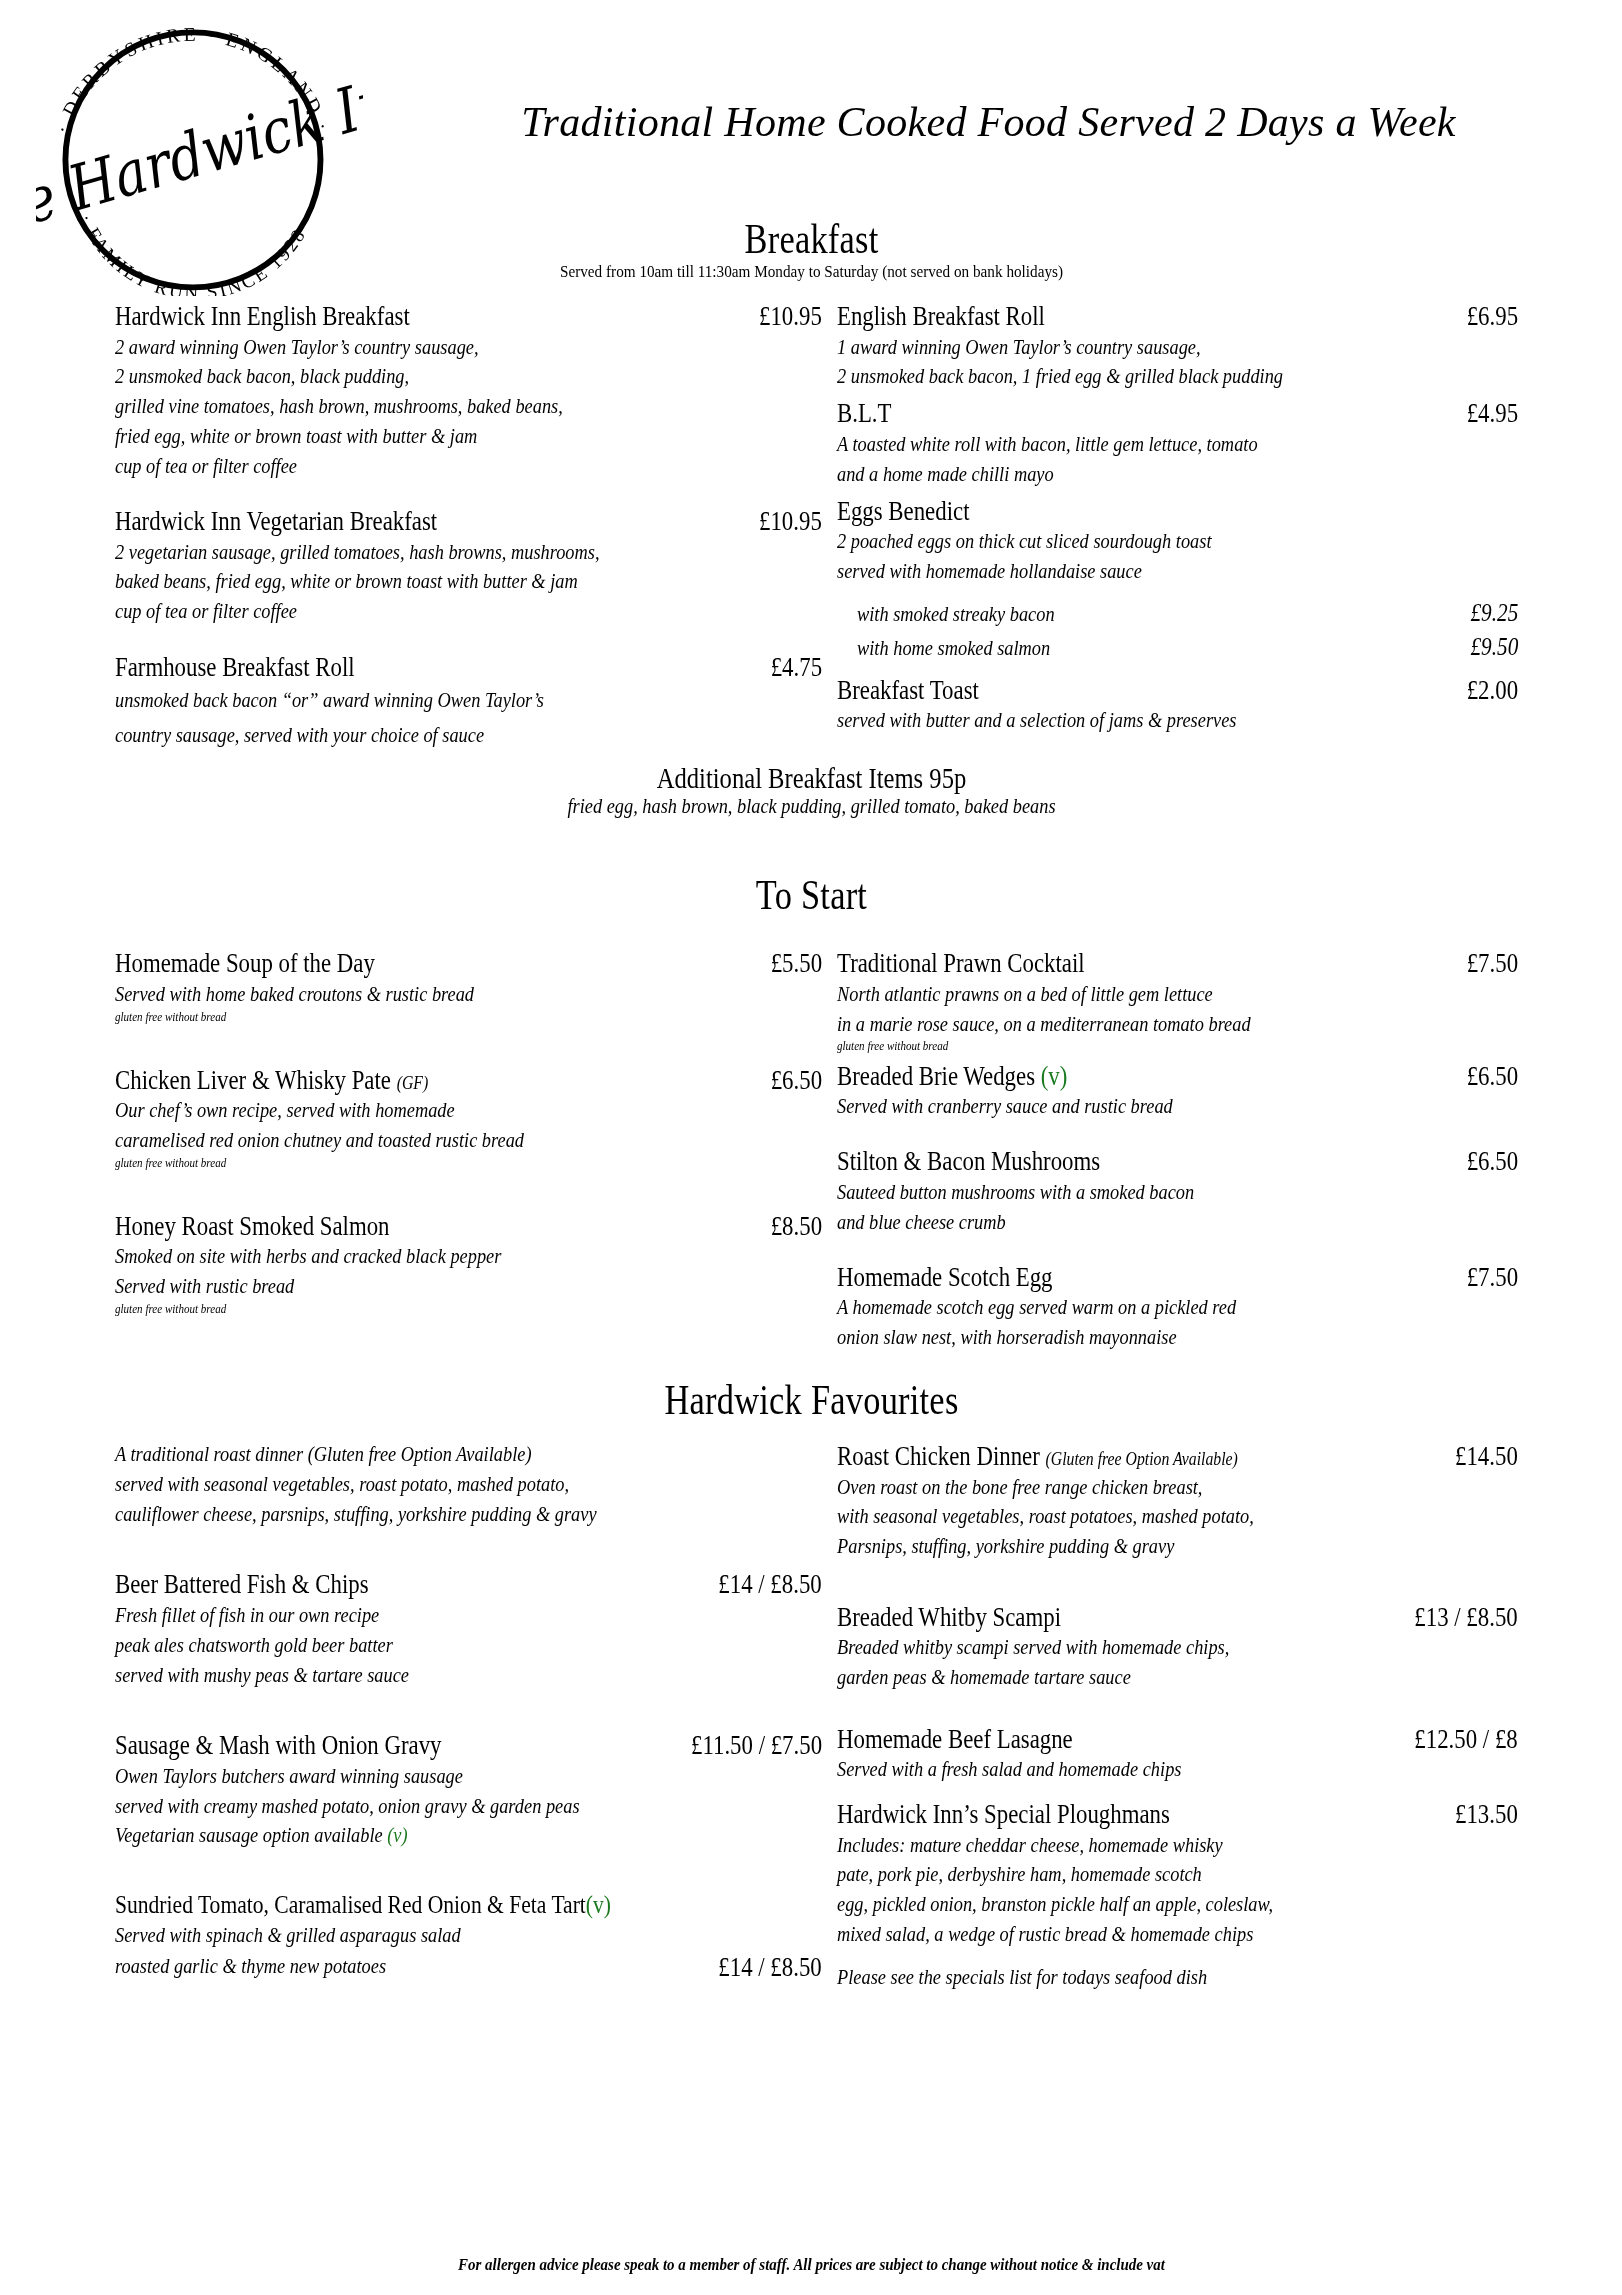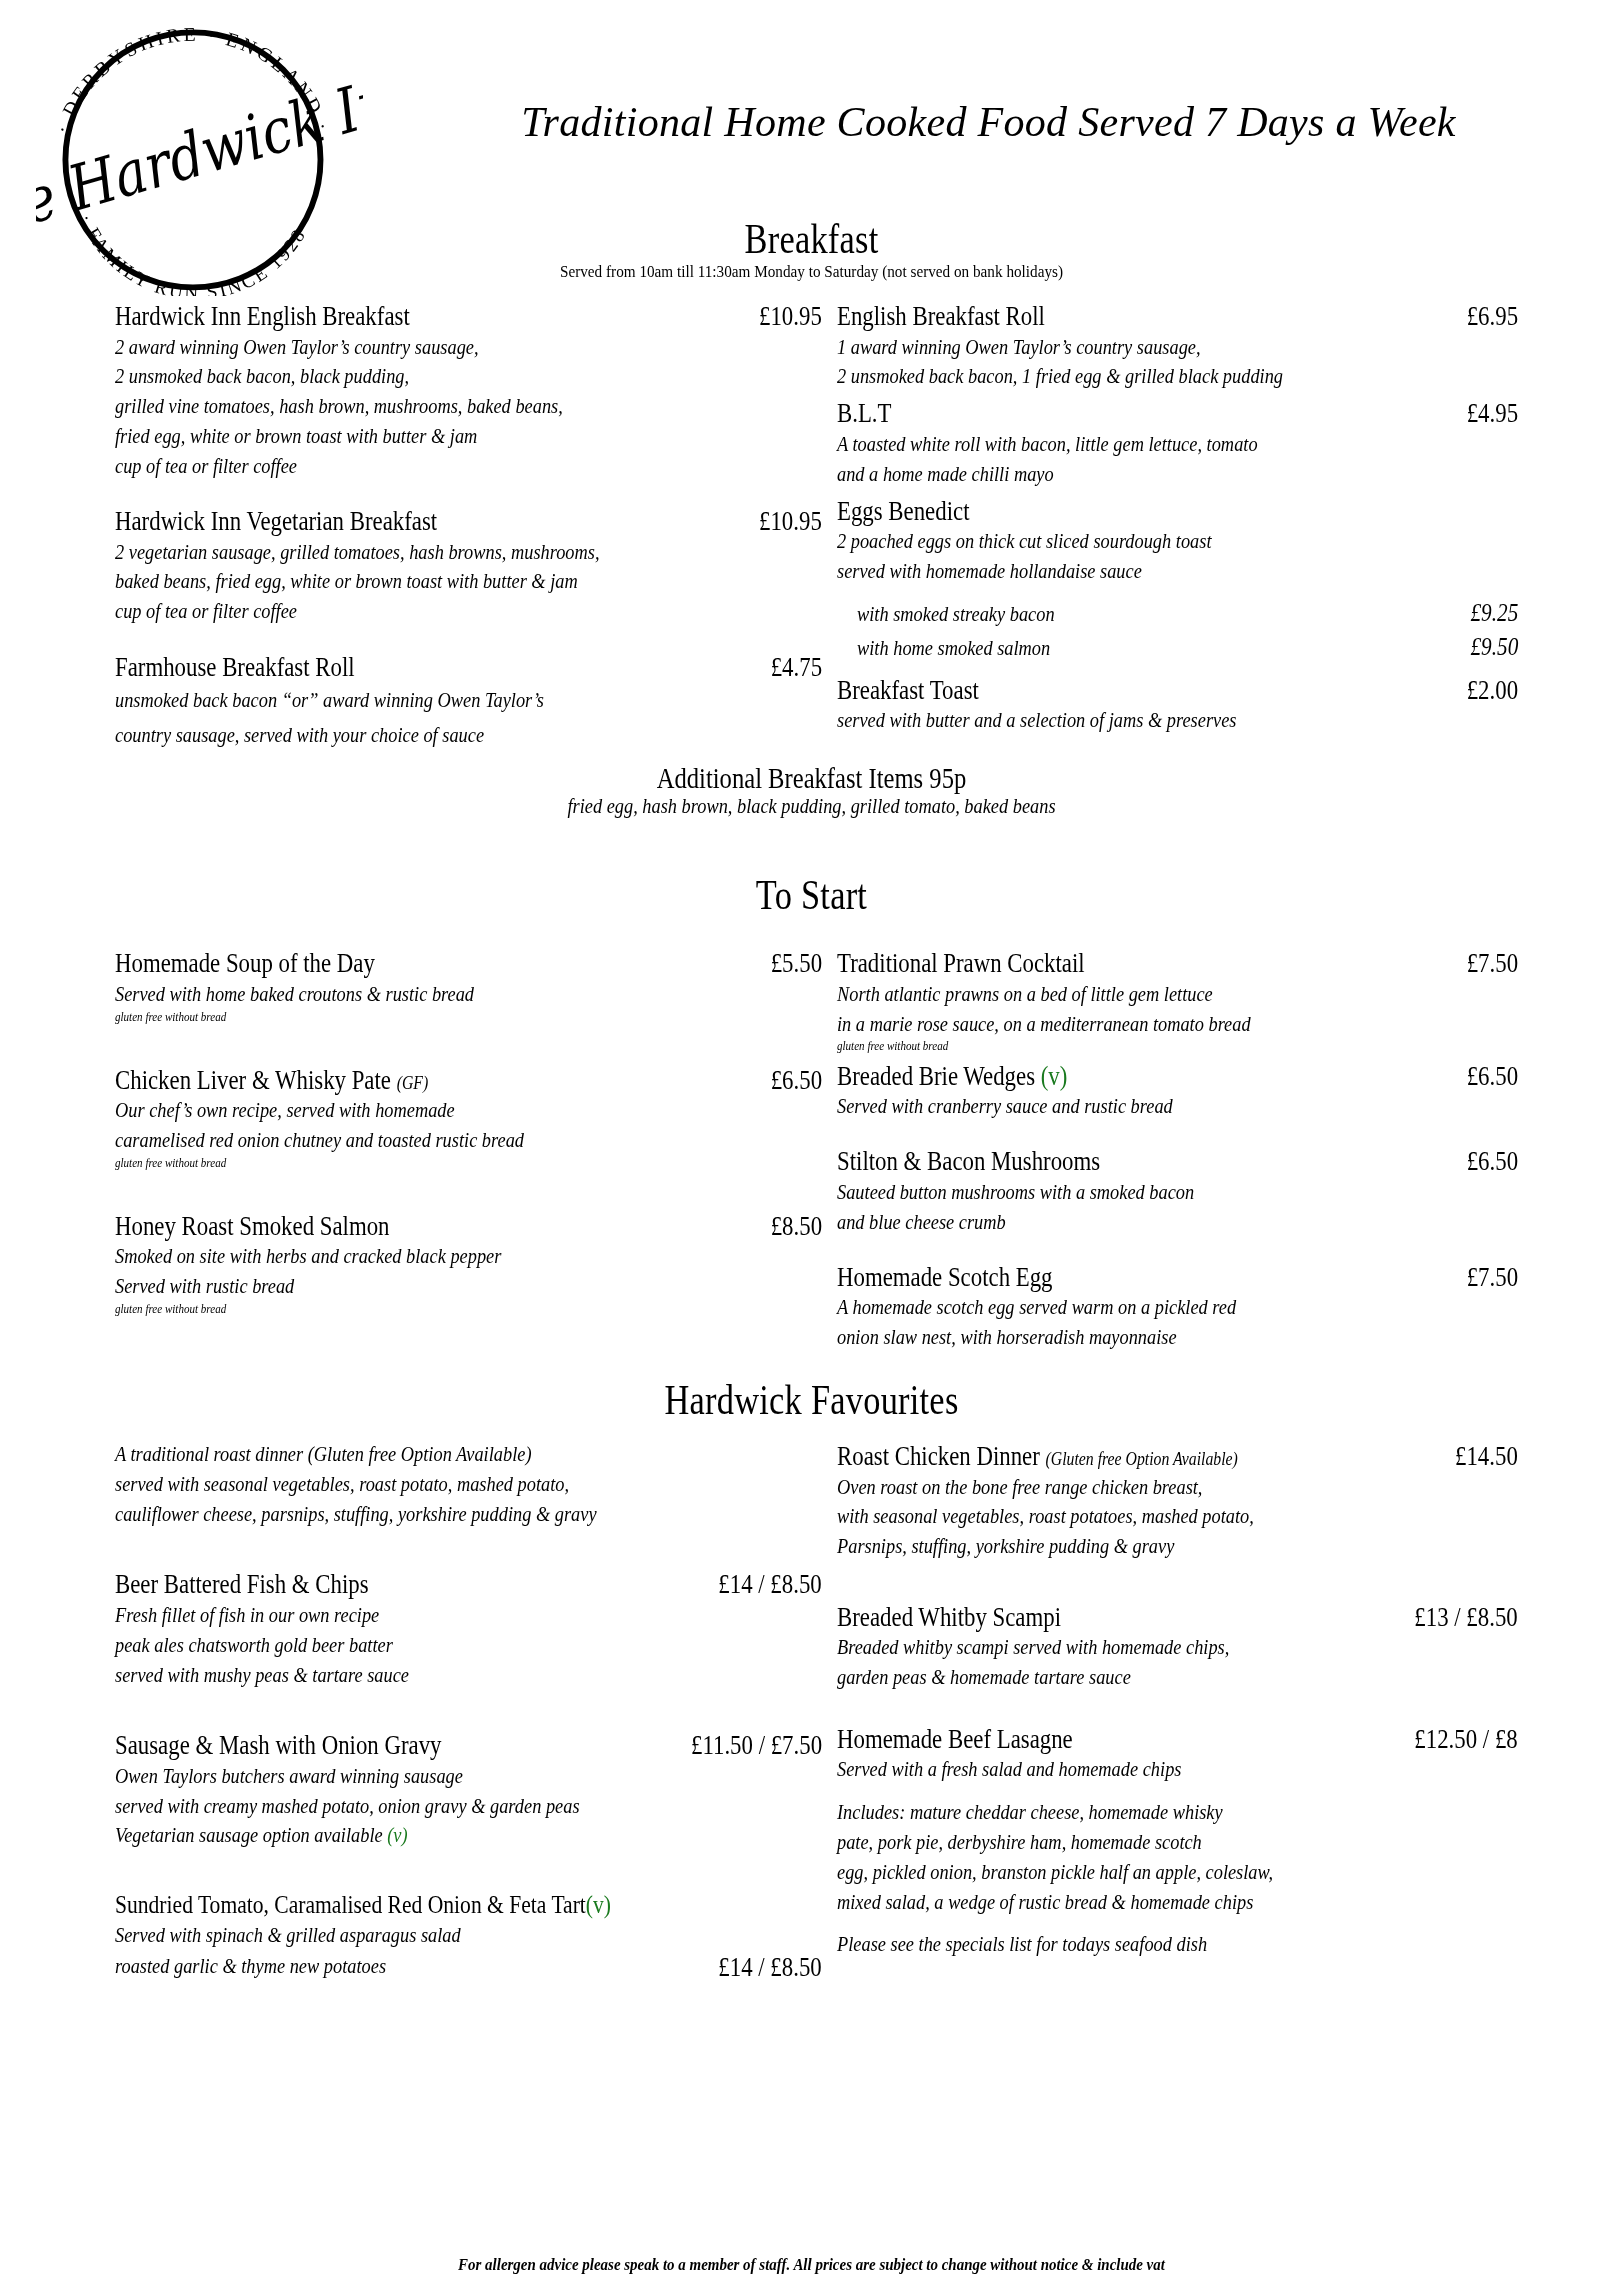--- a/index.html
+++ b/index.html
@@ -202,21 +202,21 @@
         </text>
         <text font-family="'Liberation Serif','DejaVu Serif',serif" font-size="29" letter-spacing="4" fill="#000">
           <textPath href="#arcBot" startOffset="50%" text-anchor="middle">· FAMILY RUN SINCE 1928 ·</textPath>
         </text>
         <g transform="rotate(-16 240 240)">
           <text x="240" y="258" text-anchor="middle" font-family="'DejaVu Serif',serif" font-style="italic" font-size="88" fill="#000" transform="scale(0.92,1.08)" style="transform-origin:240px 258px;">The Hardwick Inn</text>
         </g>
       </svg>
     </div>
 
-    <div class="header-tagline">Traditional Home Cooked Food Served 7 Days a Week</div>
+    <div class="header-tagline">Traditional Home Cooked Food Served 2 Days a Week</div>
   </div>
 
   <div>
     <div class="section-title">Breakfast</div>
     <div class="section-sub">Served from 10am till 11:30am Monday to Saturday (not served on bank holidays)</div>
     <div class="sp-28"></div>
 
     <div class="cols">
 
       <div class="col left">
@@ -486,20 +486,24 @@
           <div class="item-head">
             <span class="item-name">Homemade Beef Lasagne</span>
             <span class="item-price">£12.50  /  £8</span>
           </div>
           <div class="item-desc" style="white-space:pre-line;">Served with a fresh salad and homemade chips</div>
         </div>
 
         <div class="sp-20"></div>
 
         <div class="item">
+          <div class="item-head">
+            <span class="item-name">Hardwick Inn’s Special Ploughmans</span>
+            <span class="item-price">£13.50</span>
+          </div>
           <div class="item-desc" style="white-space:pre-line;">Includes: mature cheddar cheese, homemade whisky
 pate, pork pie, derbyshire ham, homemade scotch
 egg, pickled onion, branston pickle half an apple, coleslaw,
 mixed salad, a wedge of rustic bread &amp; homemade chips</div>
         </div>
 
         <div class="sp-20"></div>
 
         <div class="item">
           <div class="item-desc" style="white-space:pre-line;">Please see the specials list for todays seafood dish</div>

